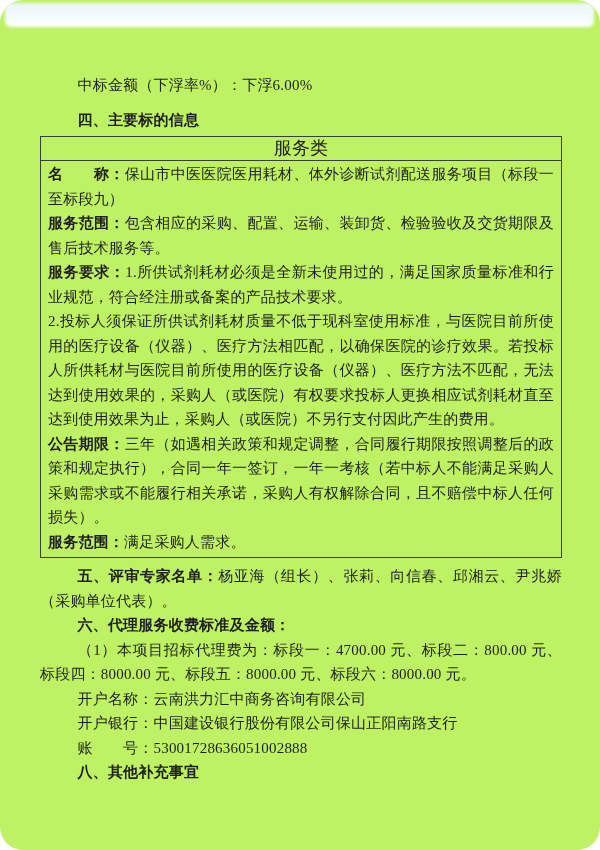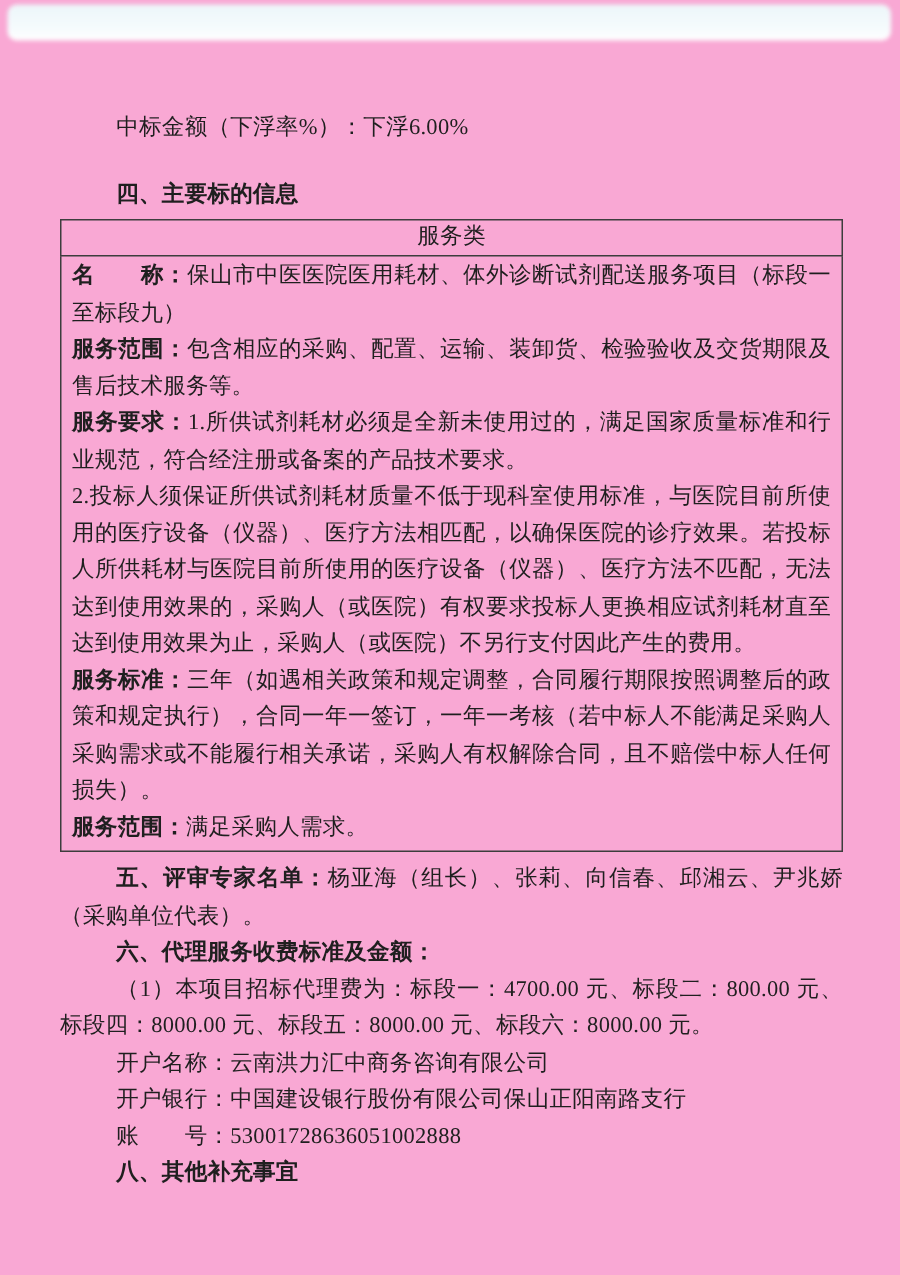--- a/index.html
+++ b/index.html
@@ -4,24 +4,25 @@
 <style>
   html, body {
     margin: 0;
     padding: 0;
     background: #ffffff;
   }
   .page {
     position: relative;
     width: 600px;
     height: 850px;
-    background: #f9a8d4;
+    background: #bef264;
     overflow: hidden;
     color: #1f1f1f;
     font-family: "Liberation Serif", "DejaVu Serif", serif;
+    border-radius: 23px;
   }
   .scan-band {
     position: absolute;
     top: 3px;
     left: 5px;
     width: 589px;
     height: 24px;
     background: linear-gradient(180deg, #ecf6f9 0%, #f5fbfd 65%, #ffffff 100%);
     filter: blur(1.5px);
     border-radius: 6px;
@@ -32,36 +33,36 @@
     left: 40px;
     width: 522px;
     font-size: 15px;
     line-height: 24.5px;
     letter-spacing: 0.2px;
     text-align: justify;
   }
   p { margin: 0; }
   .indent { text-indent: 2.5em; }
   .bold { font-weight: bold; }
-  .h4 { margin-top: 20px; }
+  .h4 { margin-top: 10px; }
   table.info {
     width: 100%;
     border-collapse: collapse;
     margin-top: 4px;
     table-layout: fixed;
   }
   table.info th, table.info td {
     border: 1px solid #3d3d3d;
   }
   th.cat {
     font-weight: normal;
     text-align: center;
     padding: 0;
     line-height: 23px;
-    font-size: 15px;
+    font-size: 18px;
   }
   td.body-cell {
     padding: 1px 7px 3px 7px;
     vertical-align: top;
   }
   .after-table { margin-top: 6px; }
   .lbl { font-weight: bold; }
 </style>
 </head>
 <body>
@@ -81,21 +82,21 @@
           <th class="cat">服务类</th>
         </tr>
       </thead>
       <tbody>
         <tr>
           <td class="body-cell">
             <p><span class="lbl">名　　称：</span><span>保山市中医医院医用耗材、体外诊断试剂配送服务项目（标段一至标段九）</span></p>
             <p><span class="lbl">服务范围：</span><span>包含相应的采购、配置、运输、装卸货、检验验收及交货期限及售后技术服务等。</span></p>
             <p><span class="lbl">服务要求：</span><span>1.所供试剂耗材必须是全新未使用过的，满足国家质量标准和行业规范，符合经注册或备案的产品技术要求。</span></p>
             <p><span class="lbl"></span><span>2.投标人须保证所供试剂耗材质量不低于现科室使用标准，与医院目前所使用的医疗设备（仪器）、医疗方法相匹配，以确保医院的诊疗效果。若投标人所供耗材与医院目前所使用的医疗设备（仪器）、医疗方法不匹配，无法达到使用效果的，采购人（或医院）有权要求投标人更换相应试剂耗材直至达到使用效果为止，采购人（或医院）不另行支付因此产生的费用。</span></p>
-            <p><span class="lbl">服务标准：</span><span>三年（如遇相关政策和规定调整，合同履行期限按照调整后的政策和规定执行），合同一年一签订，一年一考核（若中标人不能满足采购人采购需求或不能履行相关承诺，采购人有权解除合同，且不赔偿中标人任何损失）。</span></p>
+            <p><span class="lbl">公告期限：</span><span>三年（如遇相关政策和规定调整，合同履行期限按照调整后的政策和规定执行），合同一年一签订，一年一考核（若中标人不能满足采购人采购需求或不能履行相关承诺，采购人有权解除合同，且不赔偿中标人任何损失）。</span></p>
             <p><span class="lbl">服务范围：</span><span>满足采购人需求。</span></p>
           </td>
         </tr>
       </tbody>
     </table>
 
     <p class="indent after-table"><span class="lbl">五、评审专家名单：</span><span>杨亚海（组长）、张莉、向信春、邱湘云、尹兆娇（采购单位代表）。</span></p>
 
     <p class="indent bold">六、代理服务收费标准及金额：</p>
 

